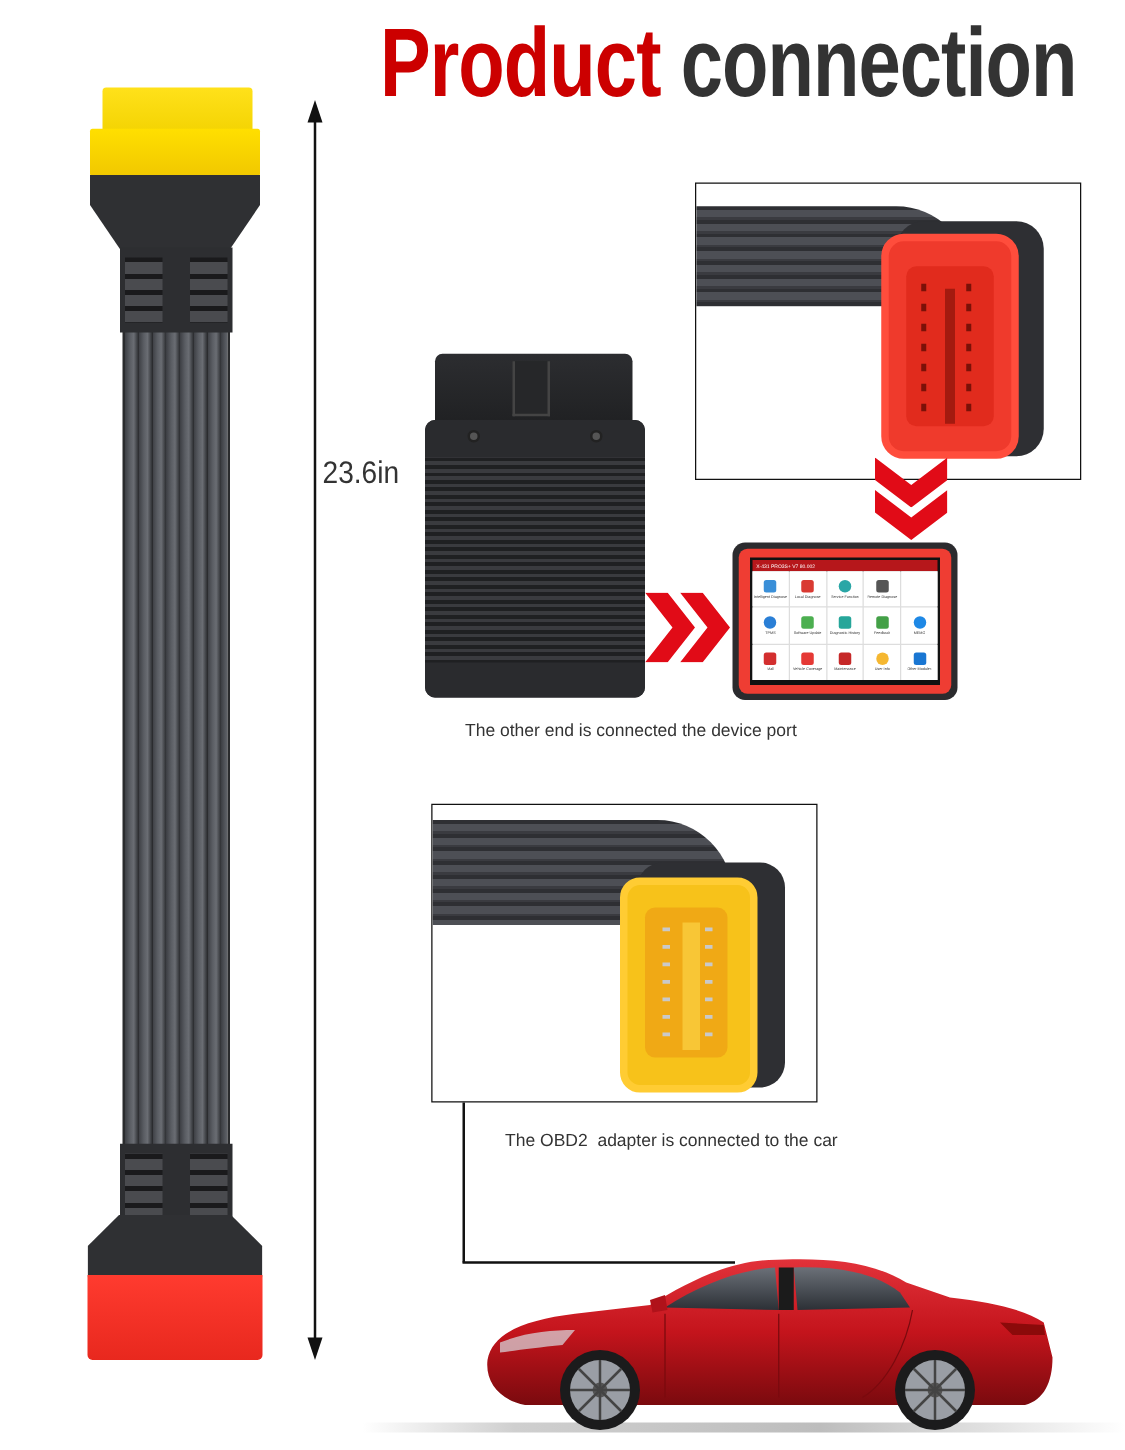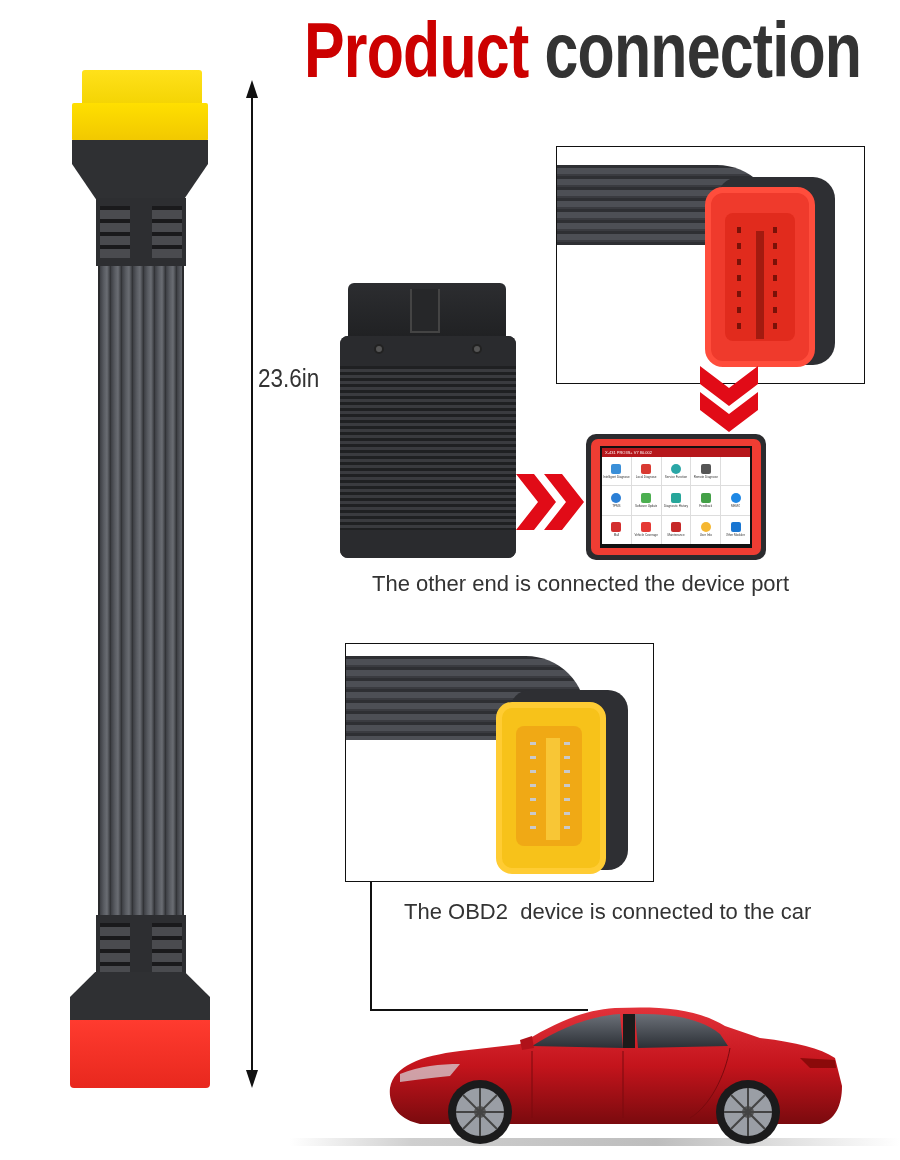--- a/index.html
+++ b/index.html
@@ -123,21 +123,21 @@
     background: #2b2b2e; border-radius: 10px; padding: 5px; }
   .tablet-bezel { width: 100%; height: 100%; background: #ef3d33; border-radius: 7px; padding: 7px 9px; }
   .tablet-screen { width: 100%; height: 100%; background: #111; padding: 2px; }
   .tablet-header { height: 9px; background: #b6171b; font-size: 4px; color: #fff; line-height: 9px; padding-left: 3px; overflow: hidden; white-space: nowrap; }
   .tablet-grid { display: grid; grid-template-columns: repeat(5, 1fr); gap: 1px; background: #ddd; height: calc(100% - 11px); }
   .tile { background: #fff; display: flex; flex-direction: column; align-items: center; justify-content: center; }
   .tile-ico { width: 10px; height: 10px; border-radius: 2px; }
   .tile-lbl { font-size: 3px; color: #333; margin-top: 1px; white-space: nowrap; overflow: hidden; max-width: 100%; }
 
   
-  .caption { color: #333; font-size: 22px; line-height: 36px; font-family: "Liberation Sans", sans-serif; }
+  .caption { color: #333; font-size: 14px; line-height: 36px; font-family: "Liberation Sans", sans-serif; }
   .caption-1 { left: 372px; top: 566px; }
   .caption-2 { left: 404px; top: 894px; white-space: pre; }
 
   
   .leader-v { left: 370px; top: 882px; width: 1.5px; height: 128px; background: #111; }
   .leader-h { left: 370px; top: 1009px; width: 218px; height: 1.5px; background: #111; }
 
   
   .car { left: 380px; top: 996px; width: 470px; height: 150px; }
   .ground { left: 290px; top: 1138px; width: 610px; height: 8px;
@@ -300,21 +300,21 @@
       <div class="ypin" style="left:48px;top:30px"></div>
       <div class="ypin" style="left:48px;top:44px"></div>
       <div class="ypin" style="left:48px;top:58px"></div>
       <div class="ypin" style="left:48px;top:72px"></div>
       <div class="ypin" style="left:48px;top:86px"></div>
       <div class="ypin" style="left:48px;top:100px"></div>
     </div>
   </div>
 </div>
 
-<div class="abs caption caption-2">The OBD2  device is connected to the car</div>
+<div class="abs caption caption-2">The OBD2  adapter is connected to the car</div>
 
 <div class="abs leader-v"></div>
 <div class="abs leader-h"></div>
 
 <div class="abs ground"></div>
 <svg class="abs car" viewBox="0 0 470 150">
   <defs>
     <linearGradient id="carBody" x1="0" y1="0" x2="0" y2="1">
       <stop offset="0" stop-color="#e2323a"></stop>
       <stop offset="0.5" stop-color="#c4141c"></stop>

